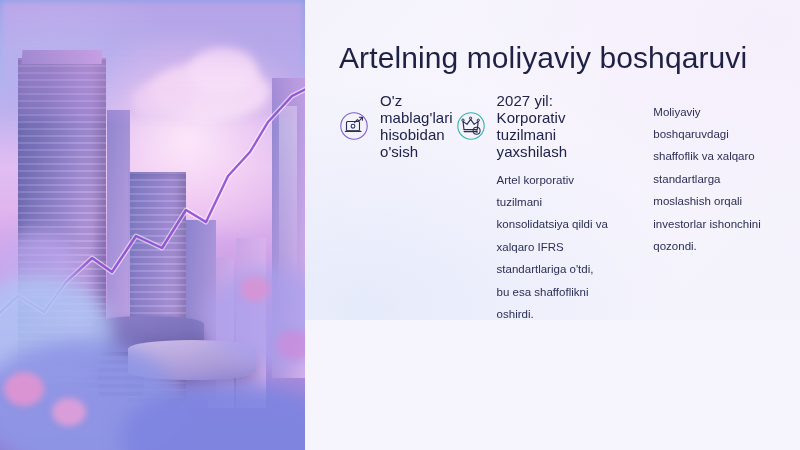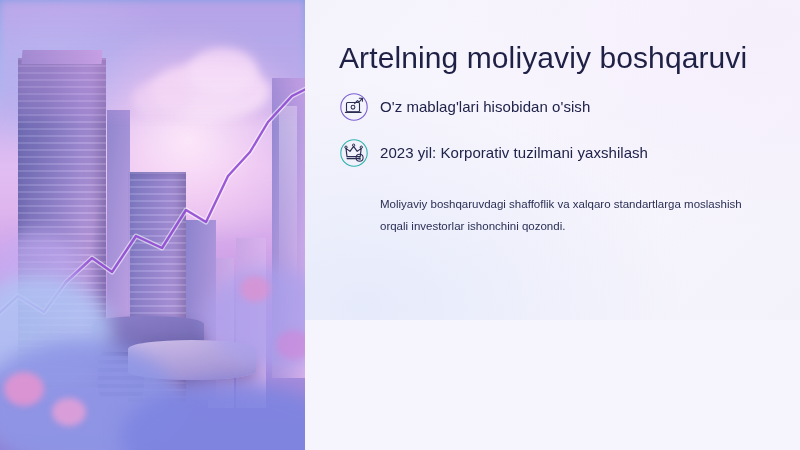--- a/index.html
+++ b/index.html
@@ -90,21 +90,21 @@
     background:
       radial-gradient(ellipse at 12% 96%,rgba(226,232,250,.85) 0%,rgba(246,245,253,0) 52%),
       radial-gradient(ellipse at 92% 8%,rgba(245,238,252,.9) 0%,rgba(248,247,253,0) 55%),
       linear-gradient(135deg,#f4f3fc 0%,#f8f6fd 42%,#f3f2fb 100%);
     padding:38px 34px 4px 34px;box-sizing:border-box;
   }
   .title{
     font-size:30px;line-height:1.32;font-weight:300;color:#1e2145;
     letter-spacing:.1px;margin:0 0 14px 0;max-width:430px;
   }
-  .items{display:flex;flex-direction:column;gap:16px;}
+  .items{display:flex;flex-direction:row;gap:3px;}
   .item{display:block;}
   .item-head{display:flex;align-items:center;gap:11px;}
   .icon-badge{
     width:30px;height:30px;flex:0 0 30px;border-radius:50%;
     display:flex;align-items:center;justify-content:center;background:transparent;
   }
   .icon-badge svg{display:block;}
   .item-title{font-size:15px;font-weight:400;color:#20234a;letter-spacing:.05px;}
   .item-body{
     margin:9px 0 0 41px;font-size:11.5px;line-height:1.95;color:#2b2f55;
@@ -184,22 +184,23 @@
               <circle cx="15" cy="15" r="13.2" fill="none" stroke="#2fb3ae" stroke-width="1.1"></circle>
               <path d="M8 18.6 L7 10.4 L11 13.4 L14.6 8.4 L18.2 13.4 L22.2 10.4 L21.2 18.6 Z" fill="none" stroke="#2a2c52" stroke-width="1.15" stroke-linejoin="round"></path>
               <line x1="8.1" y1="20.6" x2="21.1" y2="20.6" stroke="#2a2c52" stroke-width="1.15" stroke-linecap="round"></line>
               <circle cx="7" cy="9.2" r="1.15" fill="none" stroke="#2a2c52" stroke-width="1"></circle>
               <circle cx="22.3" cy="9.2" r="1.15" fill="none" stroke="#2a2c52" stroke-width="1"></circle>
               <circle cx="14.6" cy="7.2" r="1.15" fill="none" stroke="#2a2c52" stroke-width="1"></circle>
               <circle cx="20.6" cy="19.8" r="3.5" fill="none" stroke="#2a2c52" stroke-width="1.05"></circle>
               <text x="20.6" y="21.7" font-size="4.3" text-anchor="middle" fill="#2a2c52" font-family="Liberation Sans, sans-serif">$</text>
             </svg>
           </span>
-          <span class="item-title">2023 yil: Korporativ tuzilmani yaxshilash</span>
+          <span class="item-title">2027 yil: Korporativ tuzilmani yaxshilash</span>
         </div>
+        <div class="item-body">Artel korporativ tuzilmani konsolidatsiya qildi va xalqaro IFRS standartlariga o'tdi, bu esa shaffoflikni oshirdi.</div>
       </div>
 
       <div class="item">
         <div class="item-body">Moliyaviy boshqaruvdagi shaffoflik va xalqaro standartlarga moslashish orqali investorlar ishonchini qozondi.</div>
       </div>
 
     </div>
   </div>
 </div>
 

